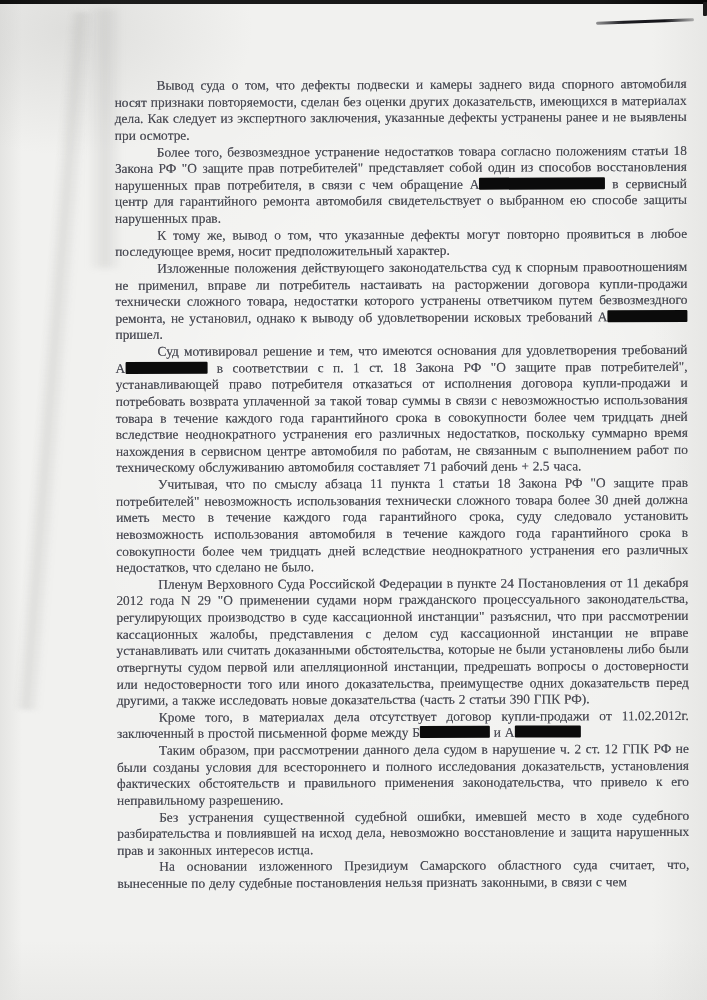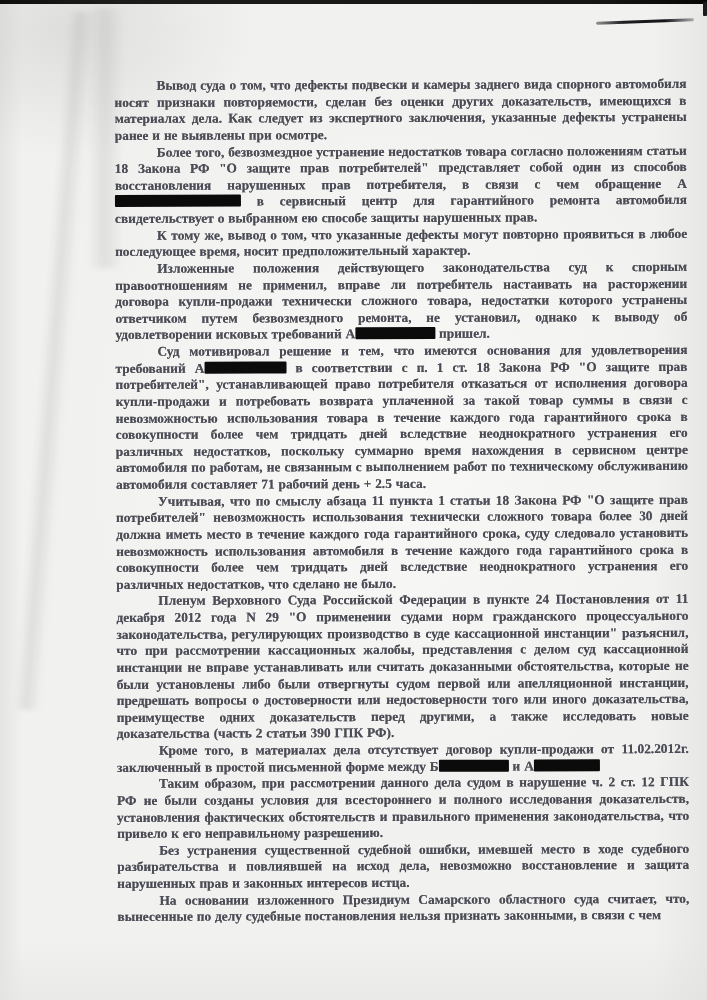--- a/index.html
+++ b/index.html
@@ -12,21 +12,20 @@
     position: relative;
     width: 707px; height: 1000px;
     overflow: hidden;
     background:
       radial-gradient(ellipse 260px 180px at 10% 3%, rgba(186,186,184,0.35), rgba(186,186,184,0) 70%),
       radial-gradient(ellipse 420px 520px at 55% 45%, rgba(255,255,255,0.55), rgba(255,255,255,0) 75%),
       linear-gradient(to right, #e4e4e2 0px, rgba(228,228,226,0.55) 10px, rgba(236,236,234,0) 22px),
       linear-gradient(to left, rgba(219,219,217,0.45) 0px, rgba(228,228,226,0) 55px),
       linear-gradient(to top, rgba(222,222,220,0.4) 0px, rgba(228,228,226,0) 60px),
       #f1f1ef;
-    font-weight: bold;
   }
   
   .edge-top {
     position: absolute; top: 0; left: 0; right: 0; height: 4px;
     background: linear-gradient(to right, #0e0e0e, #1c1c1c 15%, #151515 85%, #060606);
   }
   
   .edge-right-tick {
     position: absolute; right: 0; top: 2px; width: 4px; height: 14px;
     background: #1b1b1b; border-radius: 1px;

